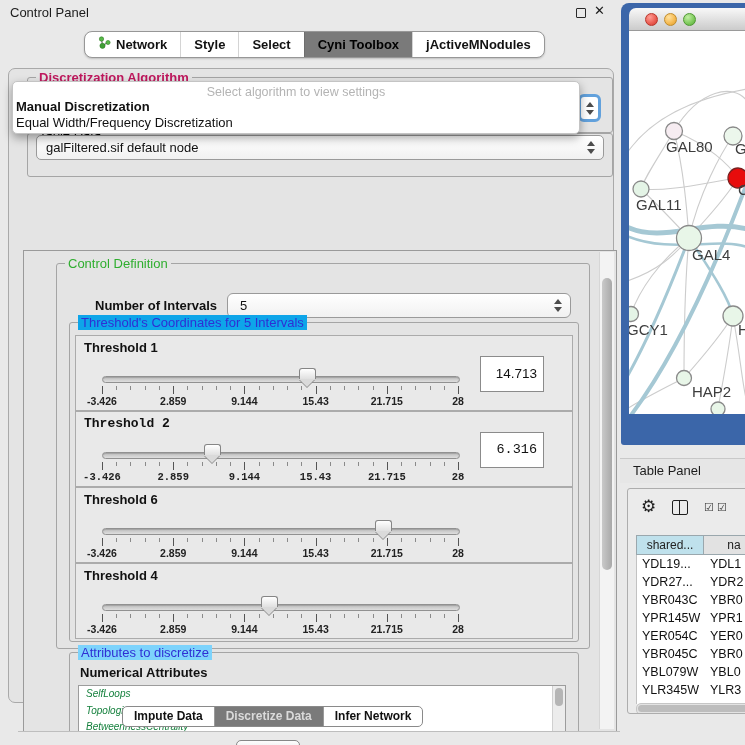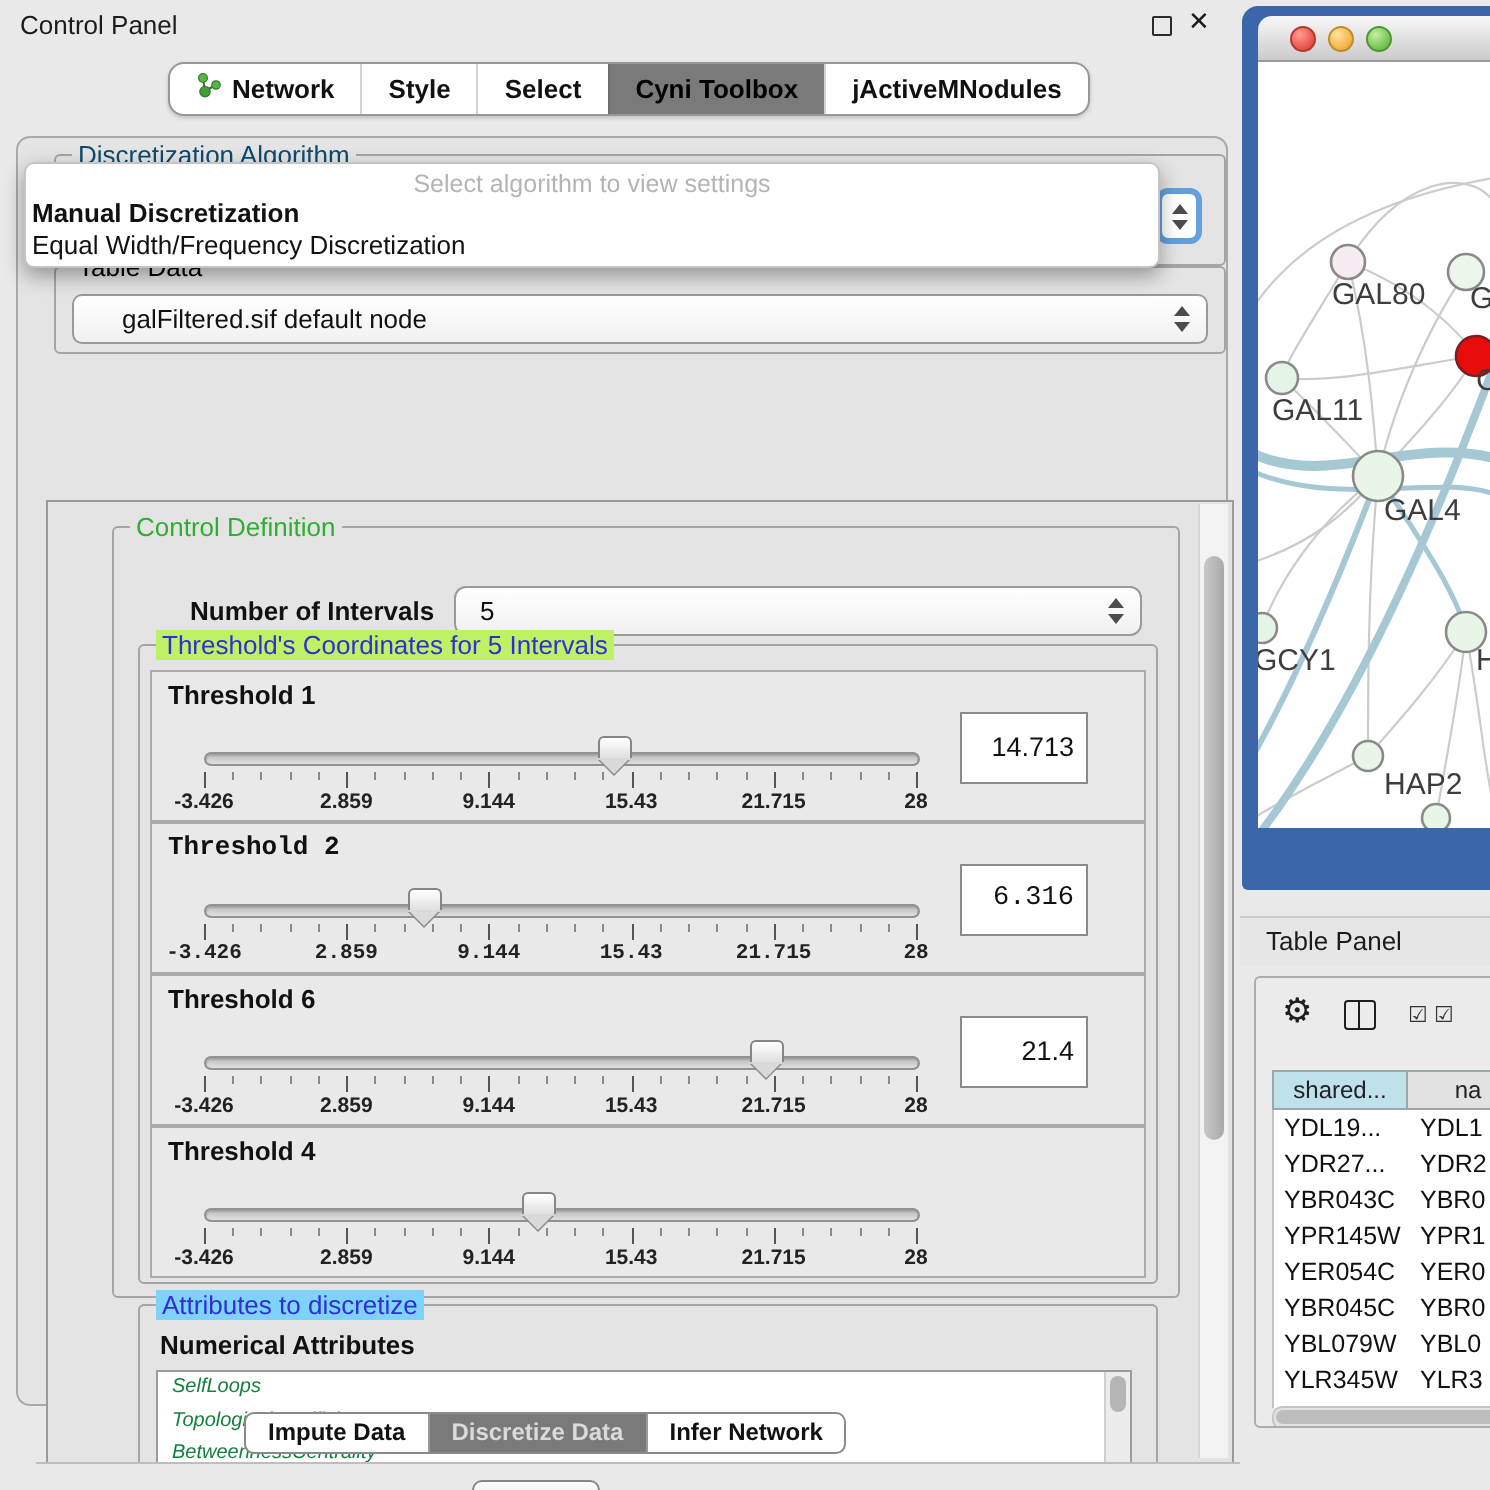--- a/index.html
+++ b/index.html
@@ -19,33 +19,33 @@
   .tab + .tab{border-left:1px solid #d4d4d4;}
   .tab.selected{background:#7a7a7a;color:#000000;border-left:1px solid #6e6e6e;}
 
   
   #outer{left:8px;top:68px;width:604px;height:633px;background:#e4e4e4;border:1px solid #a9a9a9;border-radius:7px;}
 
   .groupbox{position:absolute;border:1px solid #a5a5a5;border-radius:3px;}
   .grouptitle{position:absolute;top:-8px;left:8px;background:#e4e4e4;padding:0 3px;font-size:13px;}
 
   #algo-group{left:18px;top:8px;width:584px;height:54px;}
-  #algo-title{color:#0c4a6e;}
+  #algo-title{color:#be185d;font-weight:bold;}
   #algo-combo-stub{left:578px;top:94px;width:17px;height:22px;background:#fff;border:3px solid #62a1dc;border-radius:6px;z-index:10;}
 
   
   #popup{left:12px;top:81px;width:566px;height:51px;background:#fff;border:1px solid #c4c4c4;border-radius:5px;
          box-shadow:0 4px 10px rgba(0,0,0,.35);z-index:50;}
   #popup-hint{margin-top:3px;text-align:center;color:#b4b4b4;font-size:12.5px;}
   .popup-opt{padding-left:3px;font-size:13px;color:#111;line-height:16px;}
   .popup-opt.first{font-weight:bold;}
 
   #tabledata-group{left:18px;top:64px;width:584px;height:42px;}
-  #td-combo{position:absolute;left:8px;top:13px;right:8px;height:23px;background:linear-gradient(#ffffff,#f1f1f1);
-            border:1px solid #9a9a9a;border-radius:5px;font-size:13px;line-height:23px;padding-left:24px;color:#111;}
+  #td-combo{position:absolute;left:8px;top:1px;right:8px;height:23px;background:linear-gradient(#ffffff,#f1f1f1);
+            border:1px solid #9a9a9a;border-radius:5px;font-size:13px;line-height:23px;padding-left:9px;color:#111;}
   .spinner{position:absolute;right:7px;top:4px;width:9px;height:15px;}
   .spinner i{position:absolute;left:0;width:0;height:0;border-left:4.5px solid transparent;border-right:4.5px solid transparent;}
   .spinner .up{top:1px;border-bottom:5px solid #4c4c4c;}
   .spinner .dn{bottom:1px;border-top:5px solid #4c4c4c;}
 
   
   #panel{left:14px;top:181px;width:592px;height:481px;background:#e4e4e4;border:1px solid #9a9a9a;overflow:hidden;}
   #vscroll{position:absolute;right:2px;top:1px;width:14px;height:477px;background:#f3f3f3;border-left:1px solid #d6d6d6;}
   #vscroll .thumb{position:absolute;left:2px;top:26px;width:10px;height:292px;border-radius:5px;
                   background:linear-gradient(90deg,#c9c9c9,#a9a9a9);}
@@ -184,21 +184,21 @@
       <div id="num-label">Number of Intervals</div>
       <div id="num-combo">
         <span>5</span>
         <span class="spinner">
             <i class="up"></i>
             <i class="dn"></i>
           </span>
       </div>
 
       <div class="groupbox" id="thr-group">
-        <span class="grouptitle" id="thr-title" style="background:#bef264;">Threshold's Coordinates for 5 Intervals</span>
+        <span class="grouptitle" id="thr-title" style="background:#0ea5e9;">Threshold's Coordinates for 5 Intervals</span>
 
         <div class="thr-box" style="top:12px;">
           <div class="thr-label">Threshold 1</div>
           <div class="slider-zone">
             <div class="track"></div>
             <div class="handle" style="left: calc(57.72% - 8px);"></div>
             <div class="tick-row">
                 <i class="tick major" style="left: 0%;"></i>
                 <i class="tick" style="left: 4%;"></i>
                 <i class="tick" style="left: 8%;"></i>
@@ -318,21 +318,20 @@
               </div>
             <div class="tick-label-row">
                 <span style="left: 0%;">-3.426</span>
                 <span style="left: 20%;">2.859</span>
                 <span style="left: 40%;">9.144</span>
                 <span style="left: 60%;">15.43</span>
                 <span style="left: 80%;">21.715</span>
                 <span style="left: 100%;">28</span>
               </div>
           </div>
-          <div class="valuebox">21.4</div>
         </div>
 
         <div class="thr-box" style="top:240px;">
           <div class="thr-label">Threshold 4</div>
           <div class="slider-zone">
             <div class="track"></div>
             <div class="handle" style="left: calc(47% - 8px);"></div>
             <div class="tick-row">
                 <i class="tick major" style="left: 0%;"></i>
                 <i class="tick" style="left: 4%;"></i>

